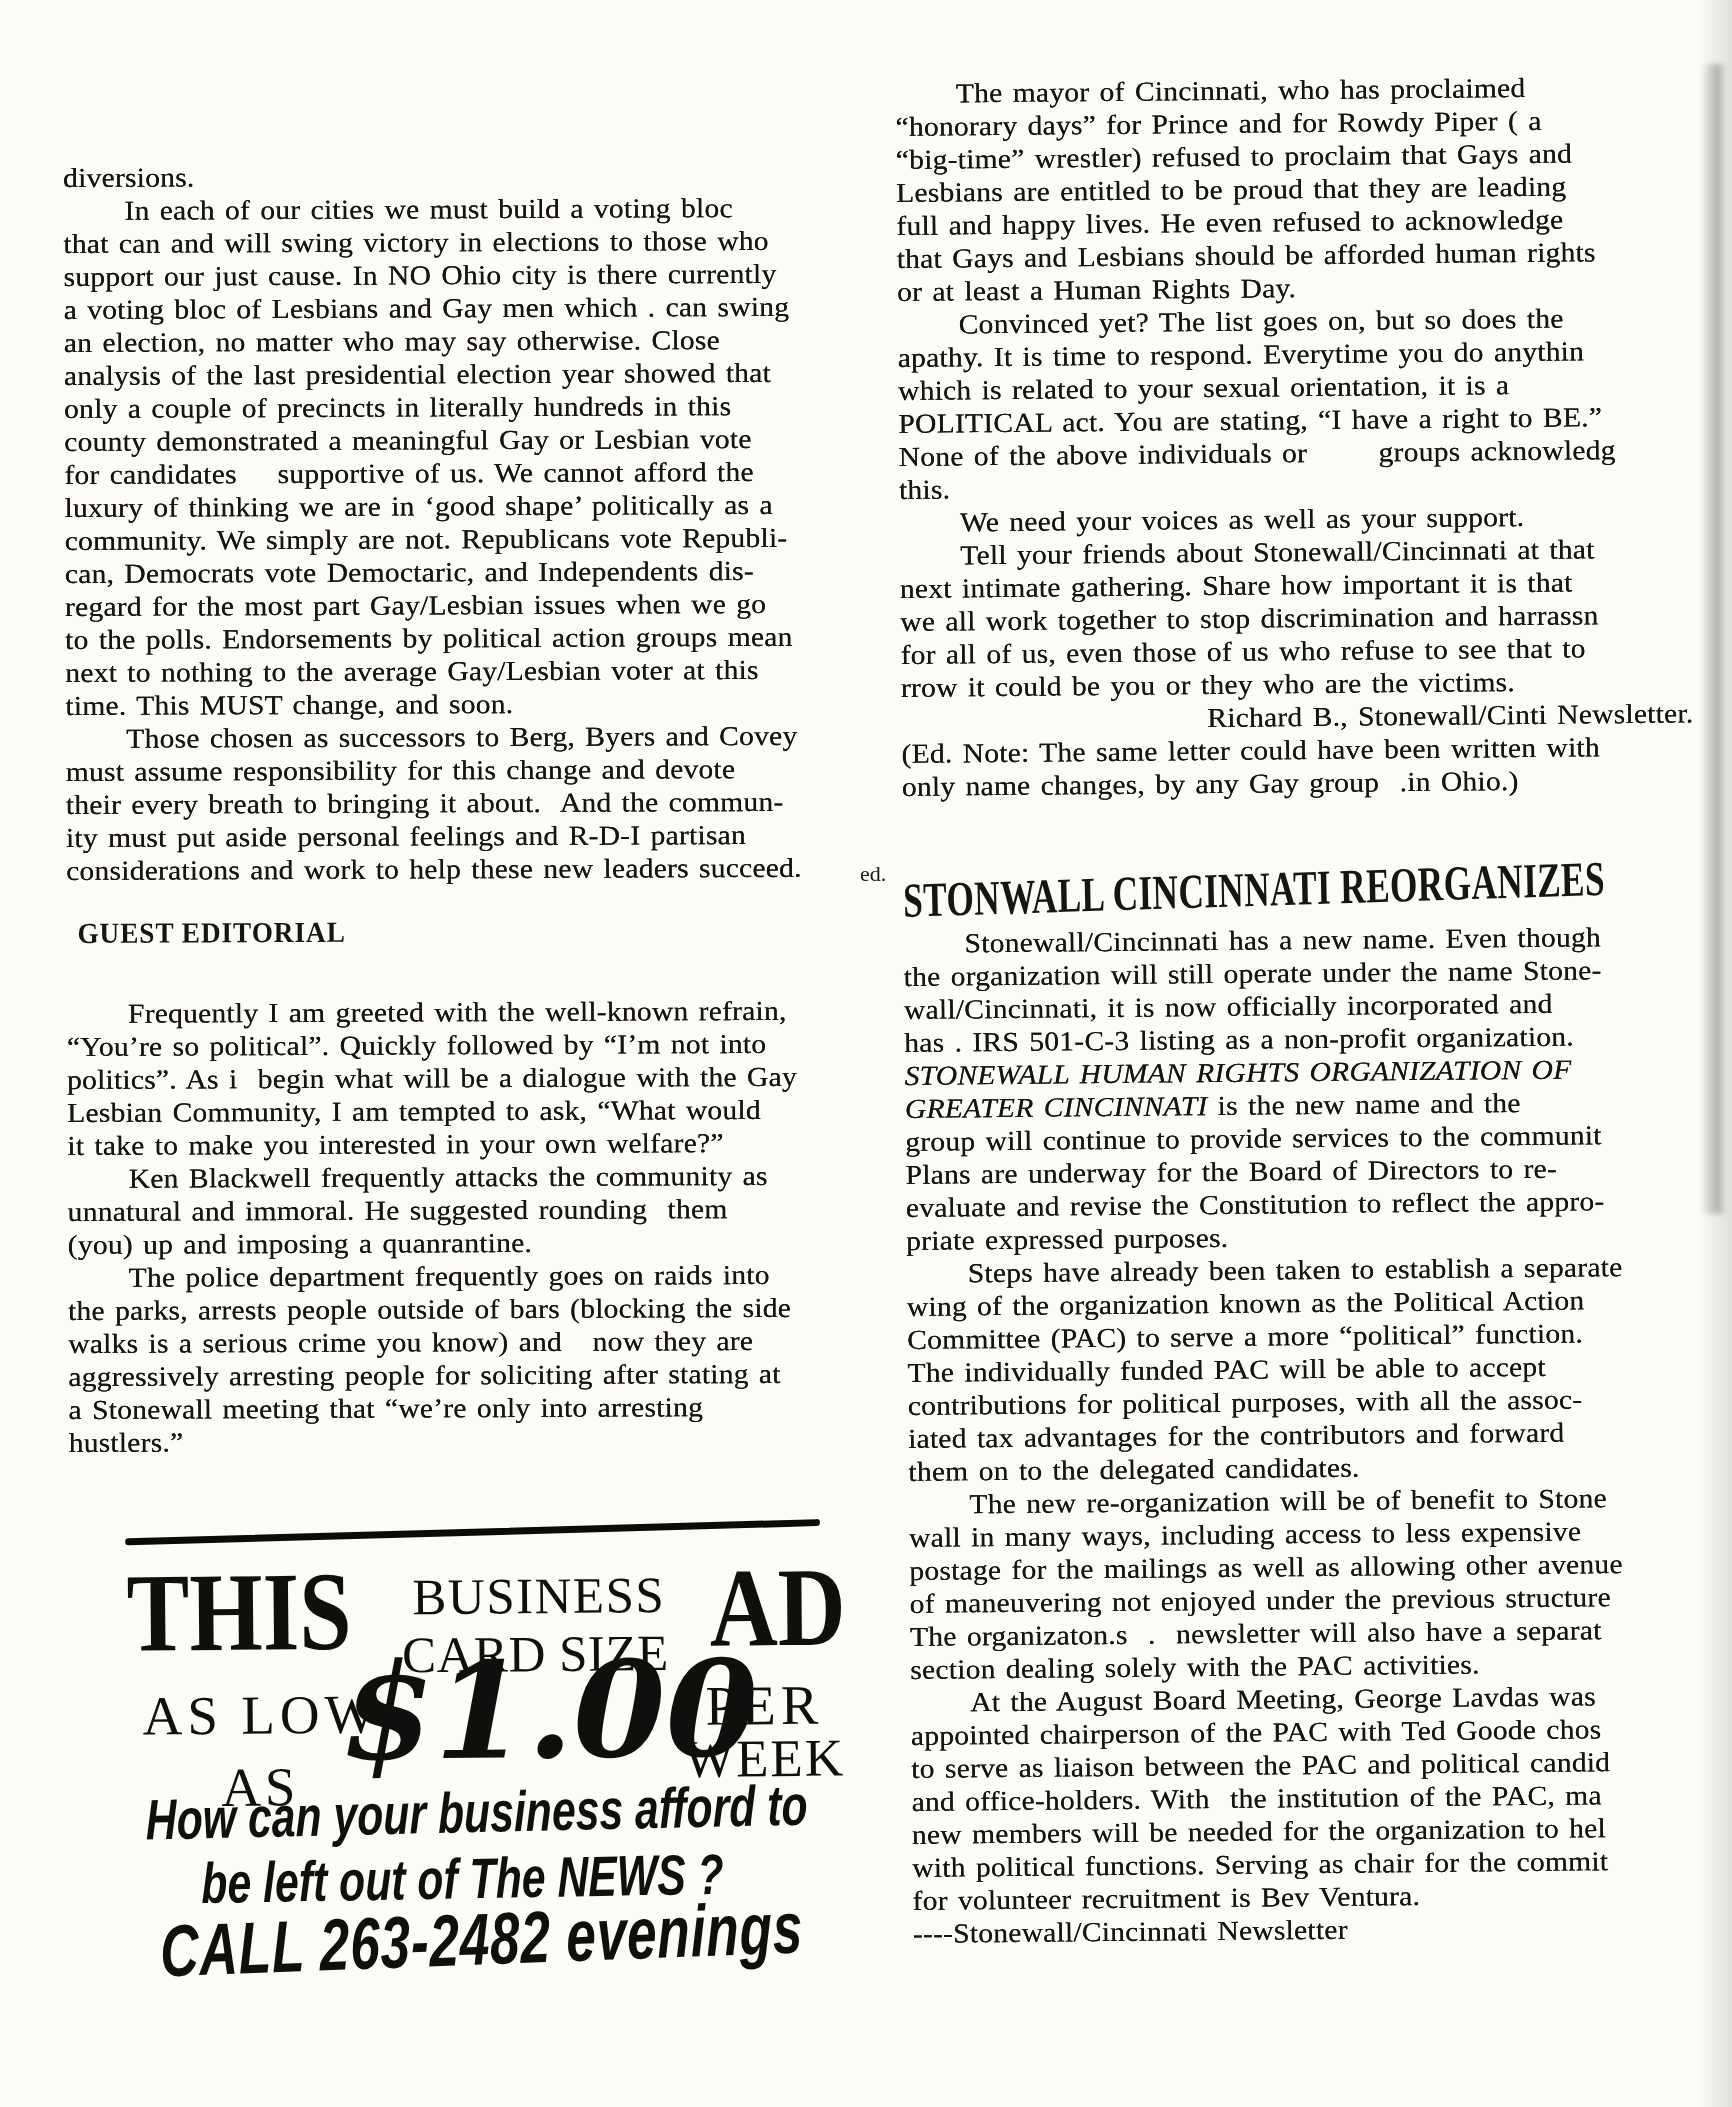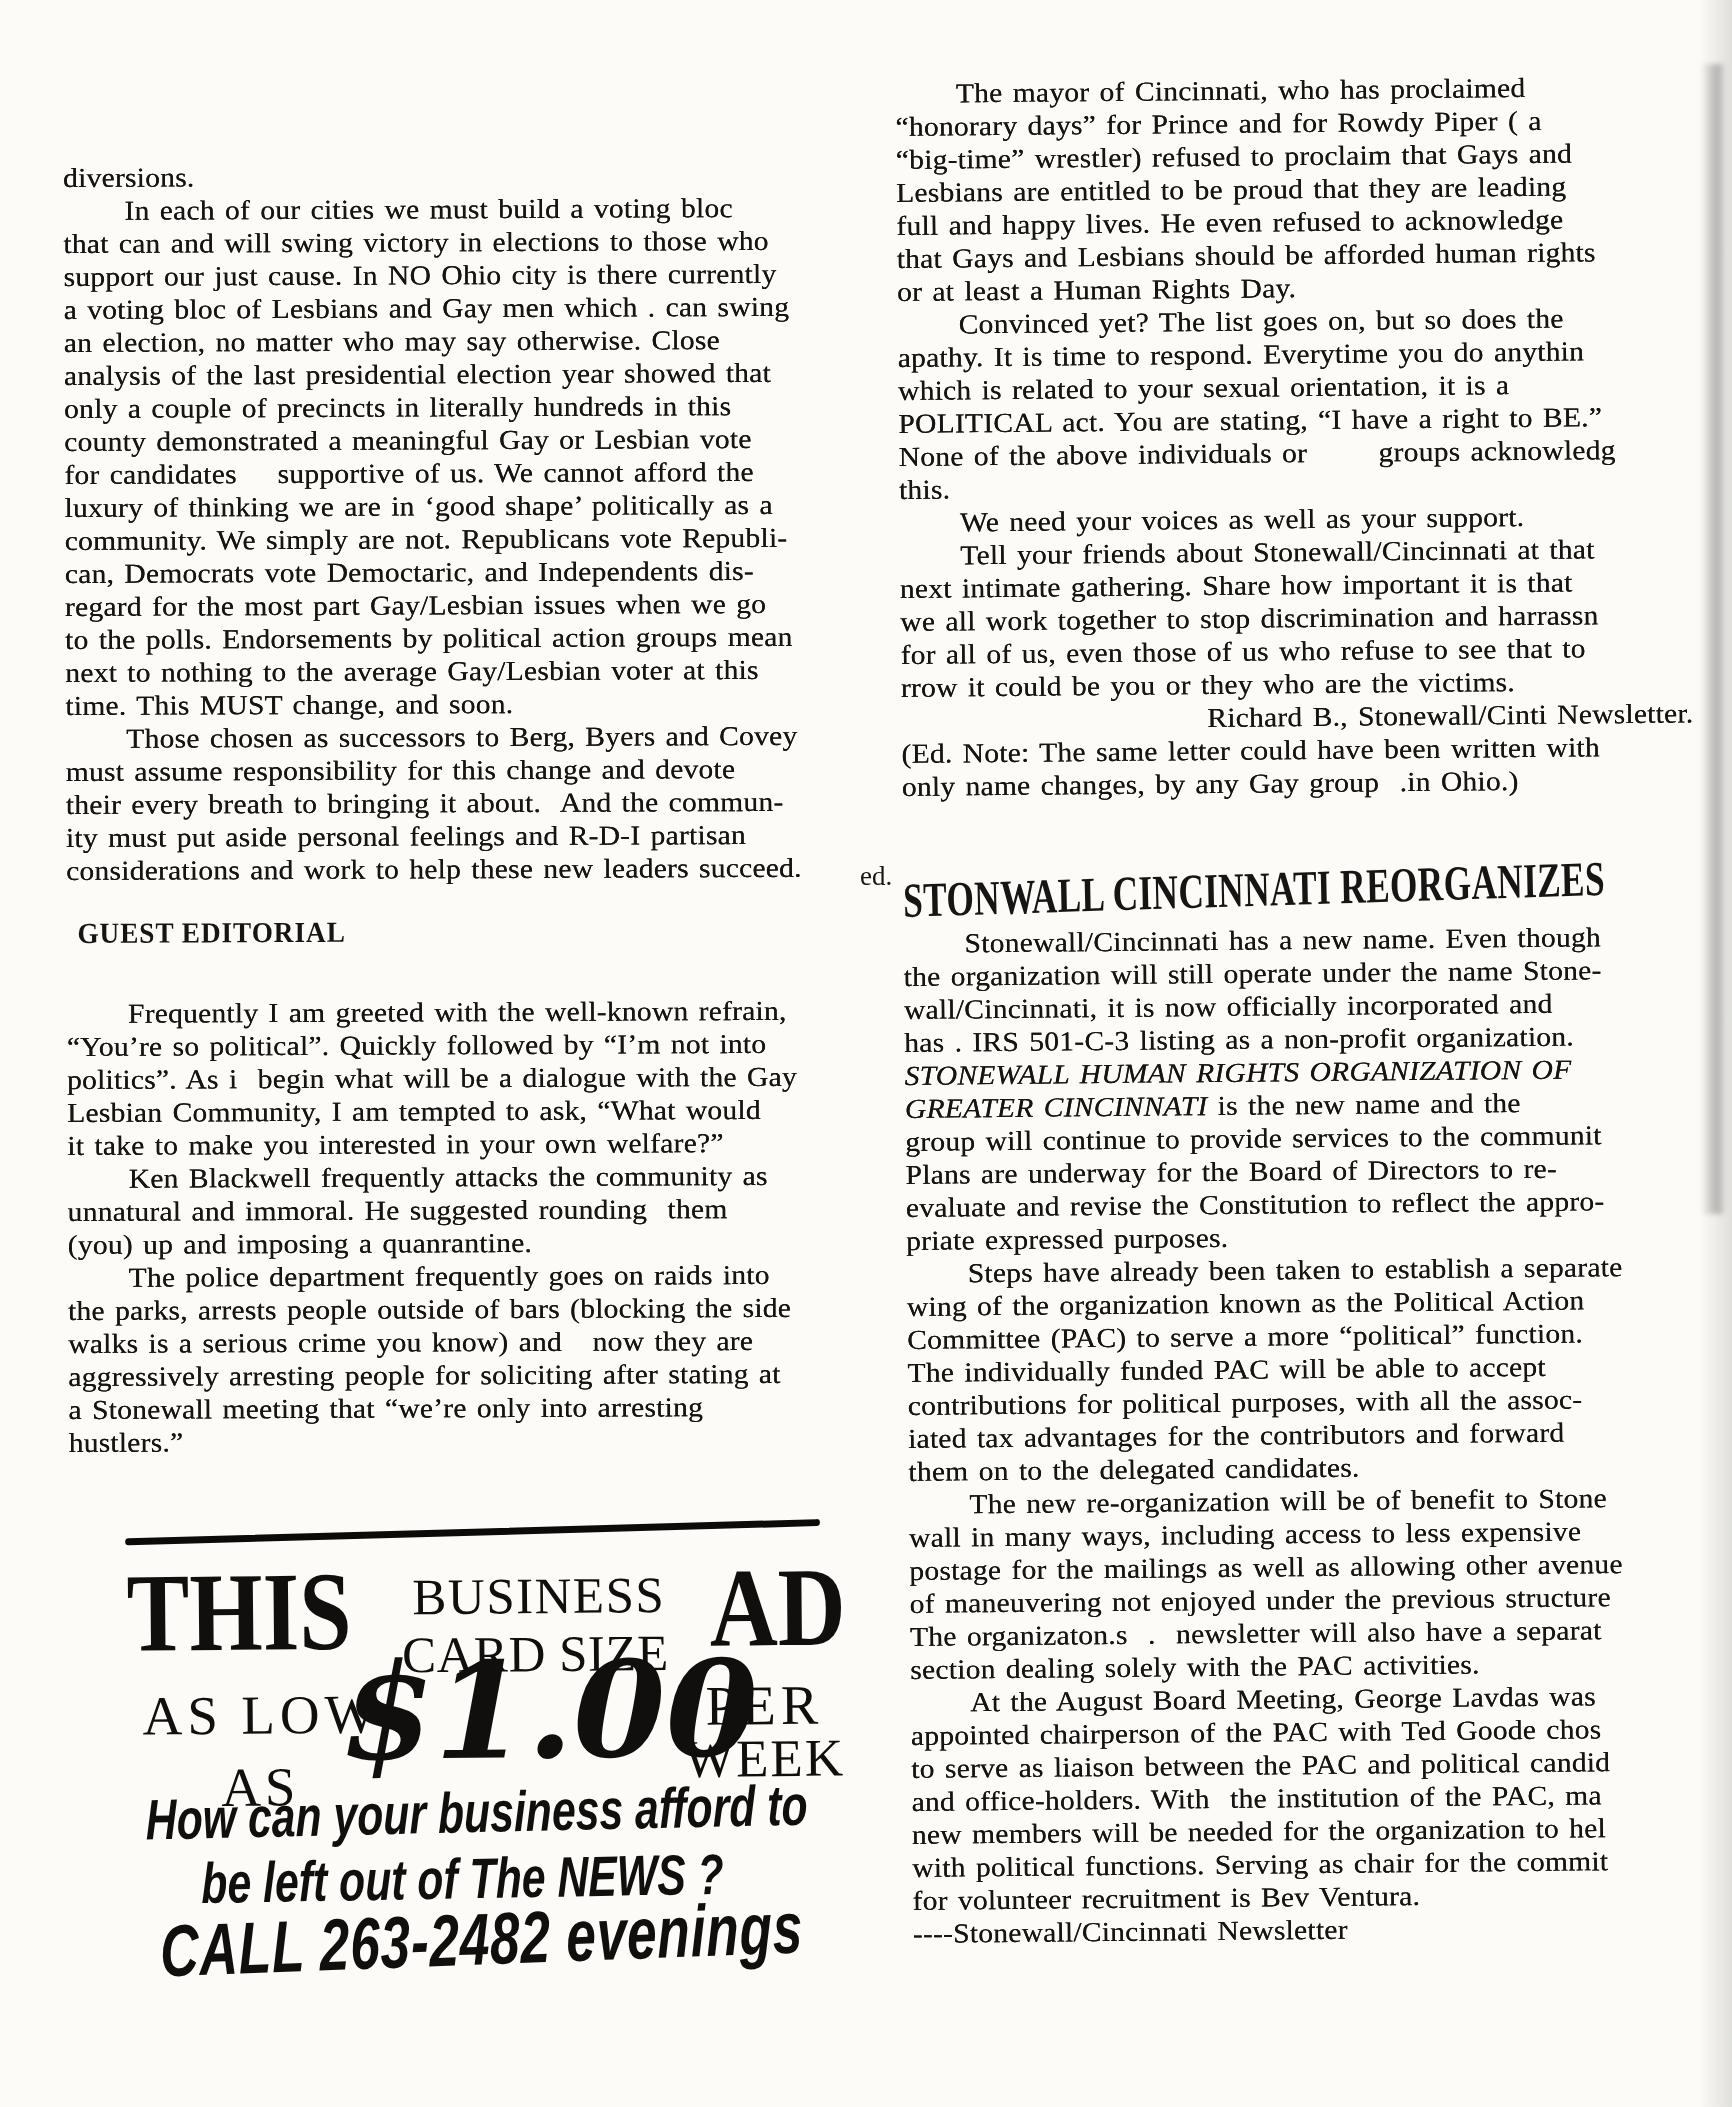--- a/index.html
+++ b/index.html
@@ -45,21 +45,21 @@
   .ad-price{left:242px;top:121px;font-size:133px;font-weight:900;font-style:italic;font-family:"DejaVu Serif","Liberation Serif",serif;}
   .ad-per1{left:606px;top:156px;font-size:56px;letter-spacing:4.9px;}
   .ad-per2{left:584px;top:211px;font-size:53px;letter-spacing:2px;}
   .ad-sans{font-family:"Liberation Sans","DejaVu Sans",sans-serif;font-weight:bold;font-style:italic;}
   .ad-tag1{left:45px;top:265px;font-size:57px;transform:scaleX(.75) rotate(-0.6deg);transform-origin:left top;}
   .ad-tag2{left:100px;top:329px;font-size:57px;transform:scaleX(.75) rotate(-0.4deg);transform-origin:left top;}
   .ad-call{left:58px;top:388px;font-size:73px;transform:scaleX(.73) rotate(-1.2deg);transform-origin:left top;letter-spacing:1px;}
   
   .edge-shade-full{position:absolute;right:0;top:0;width:34px;height:100%;background:linear-gradient(to right,rgba(90,90,90,0) 0%,rgba(90,90,90,0.18) 100%);}
   .edge-shade-band{position:absolute;right:8.8px;top:64px;width:23.5px;height:1150px;background:linear-gradient(to right,rgba(110,110,110,0) 0%,rgba(110,110,110,0.45) 70%,rgba(140,140,140,0.25) 100%);filter:blur(2.9px);}
-  .gutter-fragment{position:absolute;left:860px;top:861px;font-size:27px;white-space:pre;}
+  .gutter-fragment{position:absolute;left:860px;top:861px;font-size:22px;white-space:pre;}
 </style>
 </head>
 <body>
 
 <div class="page">
 
   <div class="col col-left">
     <div class="tblock" id="block-editorial">
         <div class="tline">diversions.</div>
         <div class="tline">      In each of our cities we must build a voting bloc</div>

